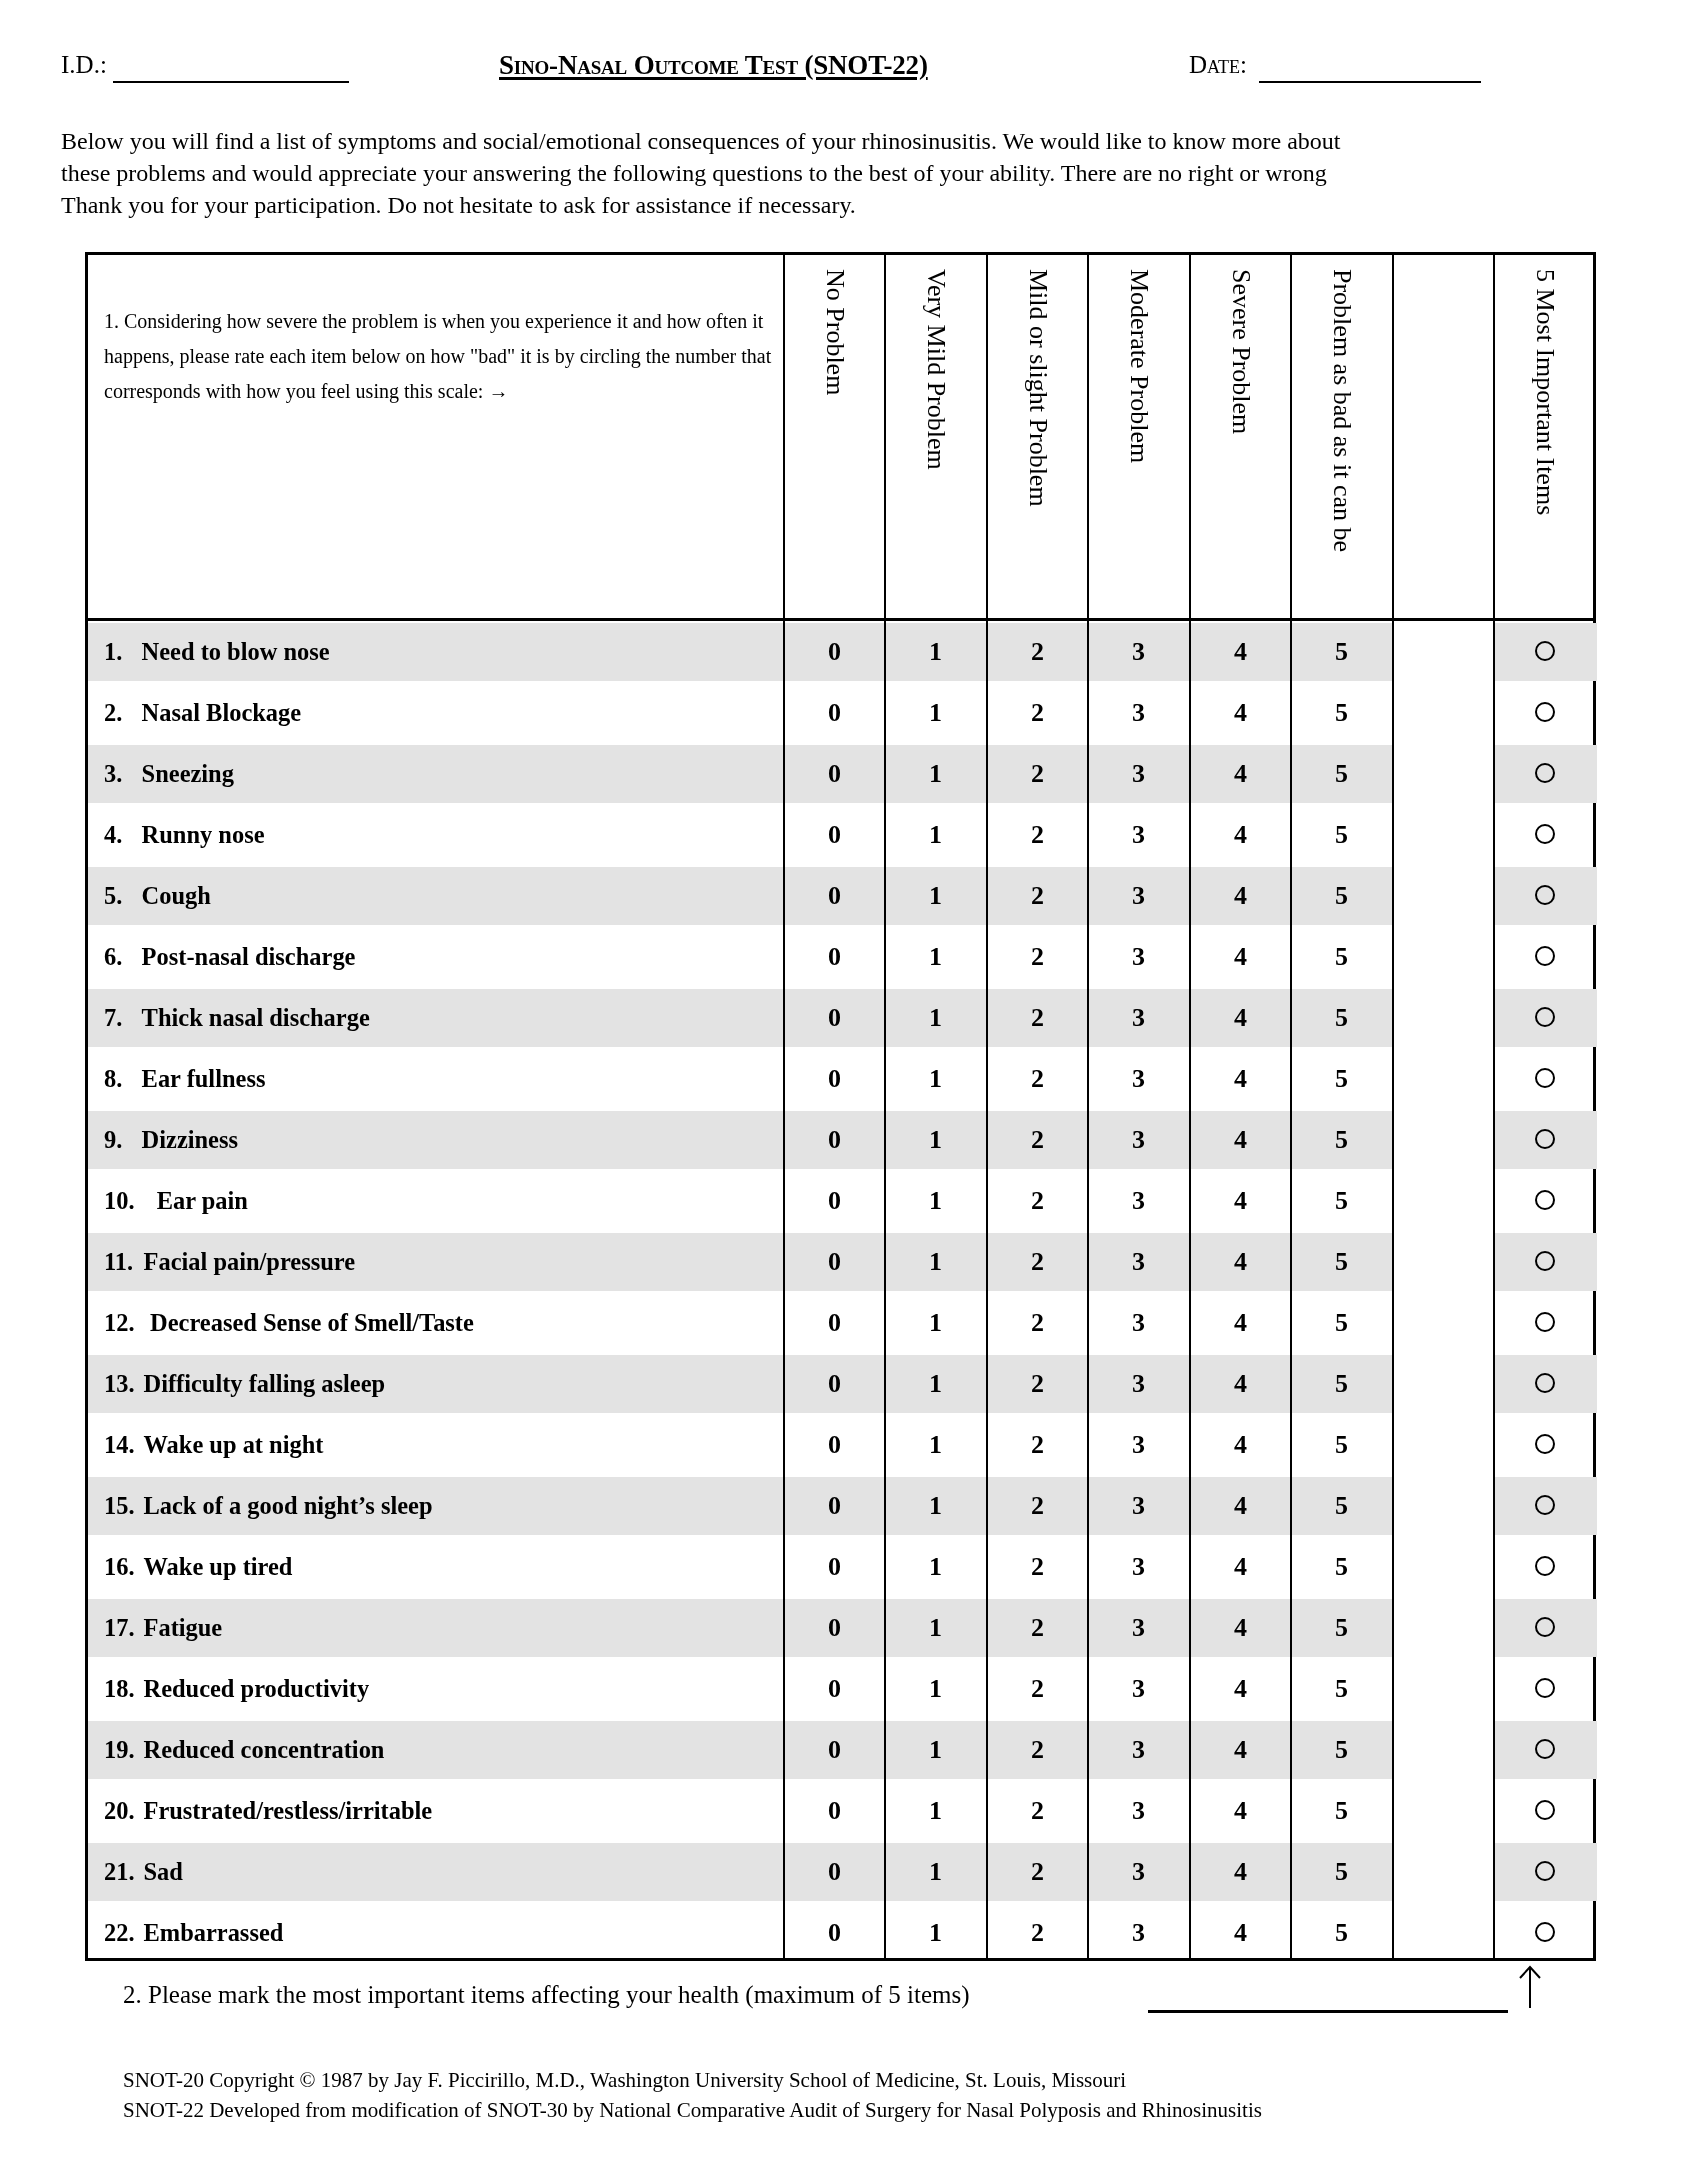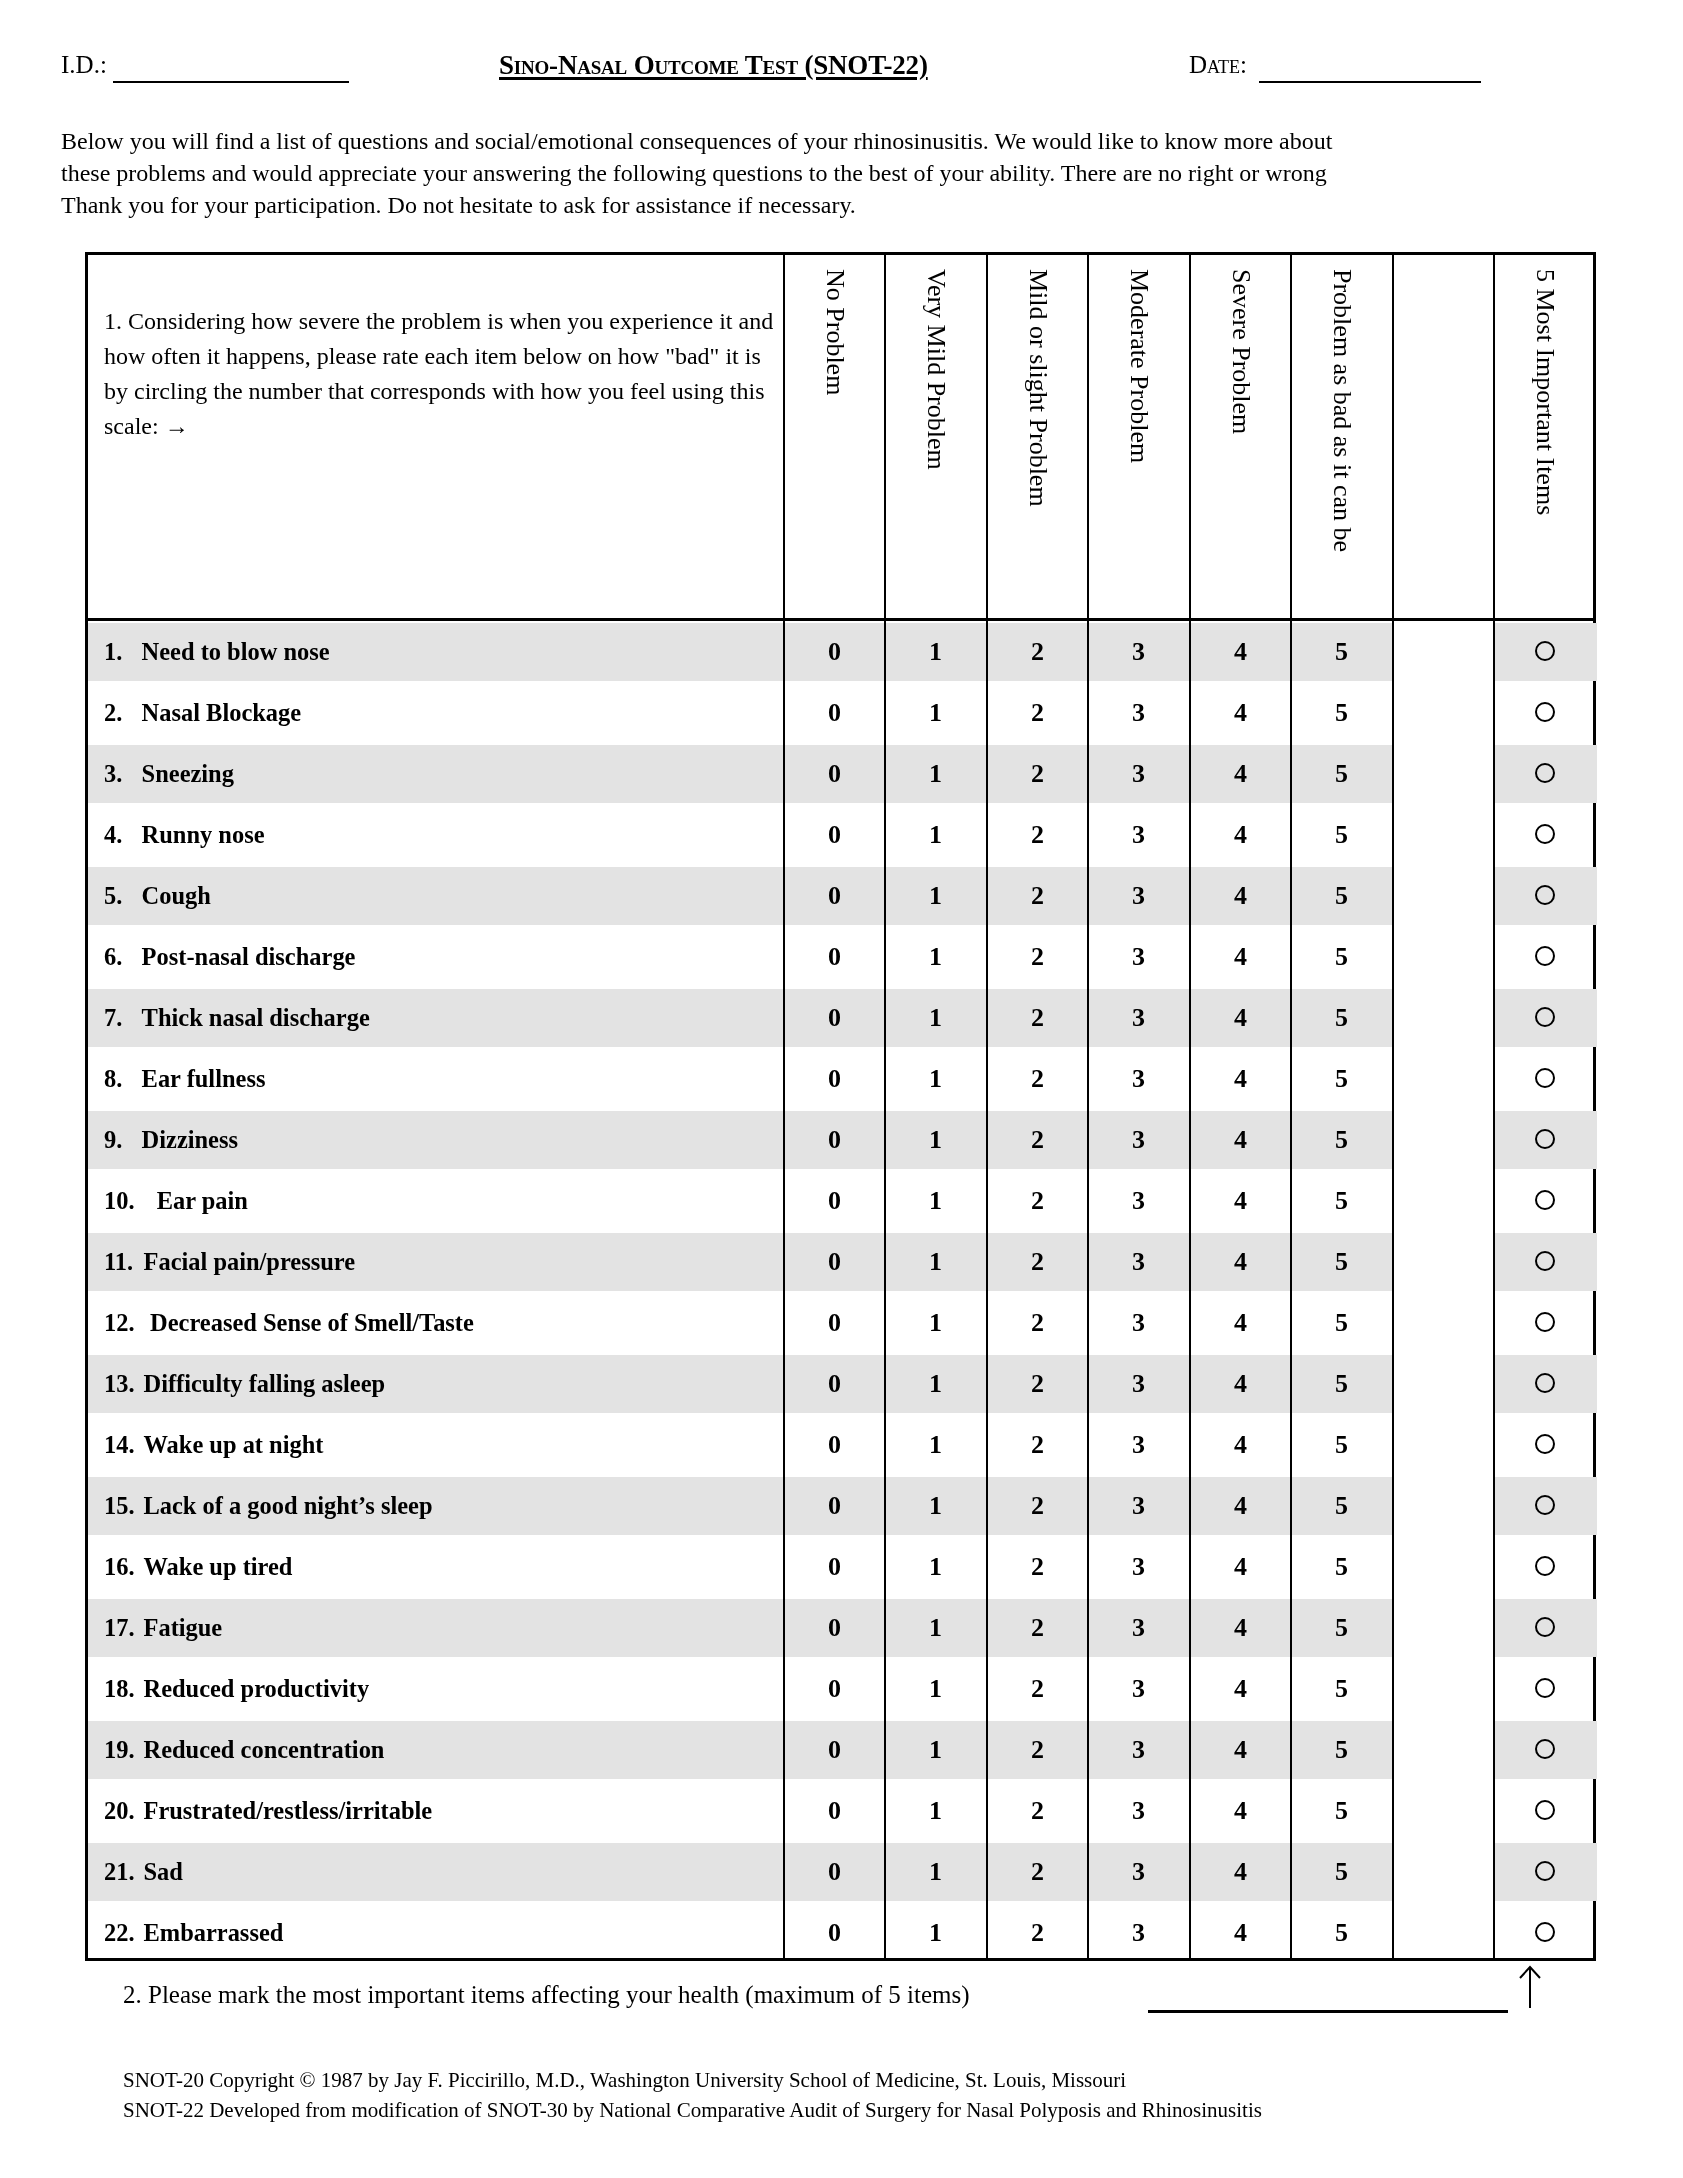--- a/index.html
+++ b/index.html
@@ -32,21 +32,21 @@
     
     #snot-table {
       left: 85px; top: 252px; width: 1511px; height: 1709px;
       border: 3px solid #000; box-sizing: border-box;
     }
     .col-line { position: absolute; top: 0; bottom: 0; width: 2px; background: #000; }
     .head-sep { position: absolute; left: 0; right: 0; top: 363px; height: 3px; background: #000; }
 
     .q1 {
       position: absolute; left: 16px; top: 49px; width: 673px;
-      font-size: 24px; line-height: 35px;
+      font-size: 20px; line-height: 35px;
     }
     .vhead {
       position: absolute; top: 14px; width: 99px; height: 347px;
       display: flex; justify-content: center; align-items: flex-start;
     }
     .vhead span {
       writing-mode: vertical-rl; font-size: 26px; line-height: 30px; white-space: nowrap;
     }
 
     .row {
@@ -84,21 +84,21 @@
 </head>
 <body>
 
 <div class="abs hdr-label" id="id-label">I.D.:</div>
 <div class="abs hdr-line" id="id-line"></div>
 <div class="abs" id="title">Sino-Nasal Outcome Test (SNOT-22)</div>
 <div class="abs hdr-label" id="date-label">Date:</div>
 <div class="abs hdr-line" id="date-line"></div>
 
 <div class="abs" id="intro">
-  <span class="line">Below you will find a list of questions and social/emotional consequences of your rhinosinusitis.  We would like to know more about</span>
+  <span class="line">Below you will find a list of symptoms and social/emotional consequences of your rhinosinusitis.  We would like to know more about</span>
   <span class="line">these problems and would appreciate your answering the following questions to the best of your ability.  There are no right or wrong</span>
   <span class="line">Thank you for your participation.  Do not hesitate to ask for assistance if necessary.</span>
 </div>
 
 <div class="abs" id="snot-table">
   <div id="rows">
       <div class="row" style="top: 366px;">
         <div class="bg" style="left: 0px; width: 1305px; background: rgb(227, 227, 227);"></div>
         <div class="bg" style="left: 1406px; width: 103px; background: rgb(227, 227, 227);"></div>
         <div class="row-label"><span class="num" style="width: 40px;">1.</span><span>Need to blow nose</span></div>

